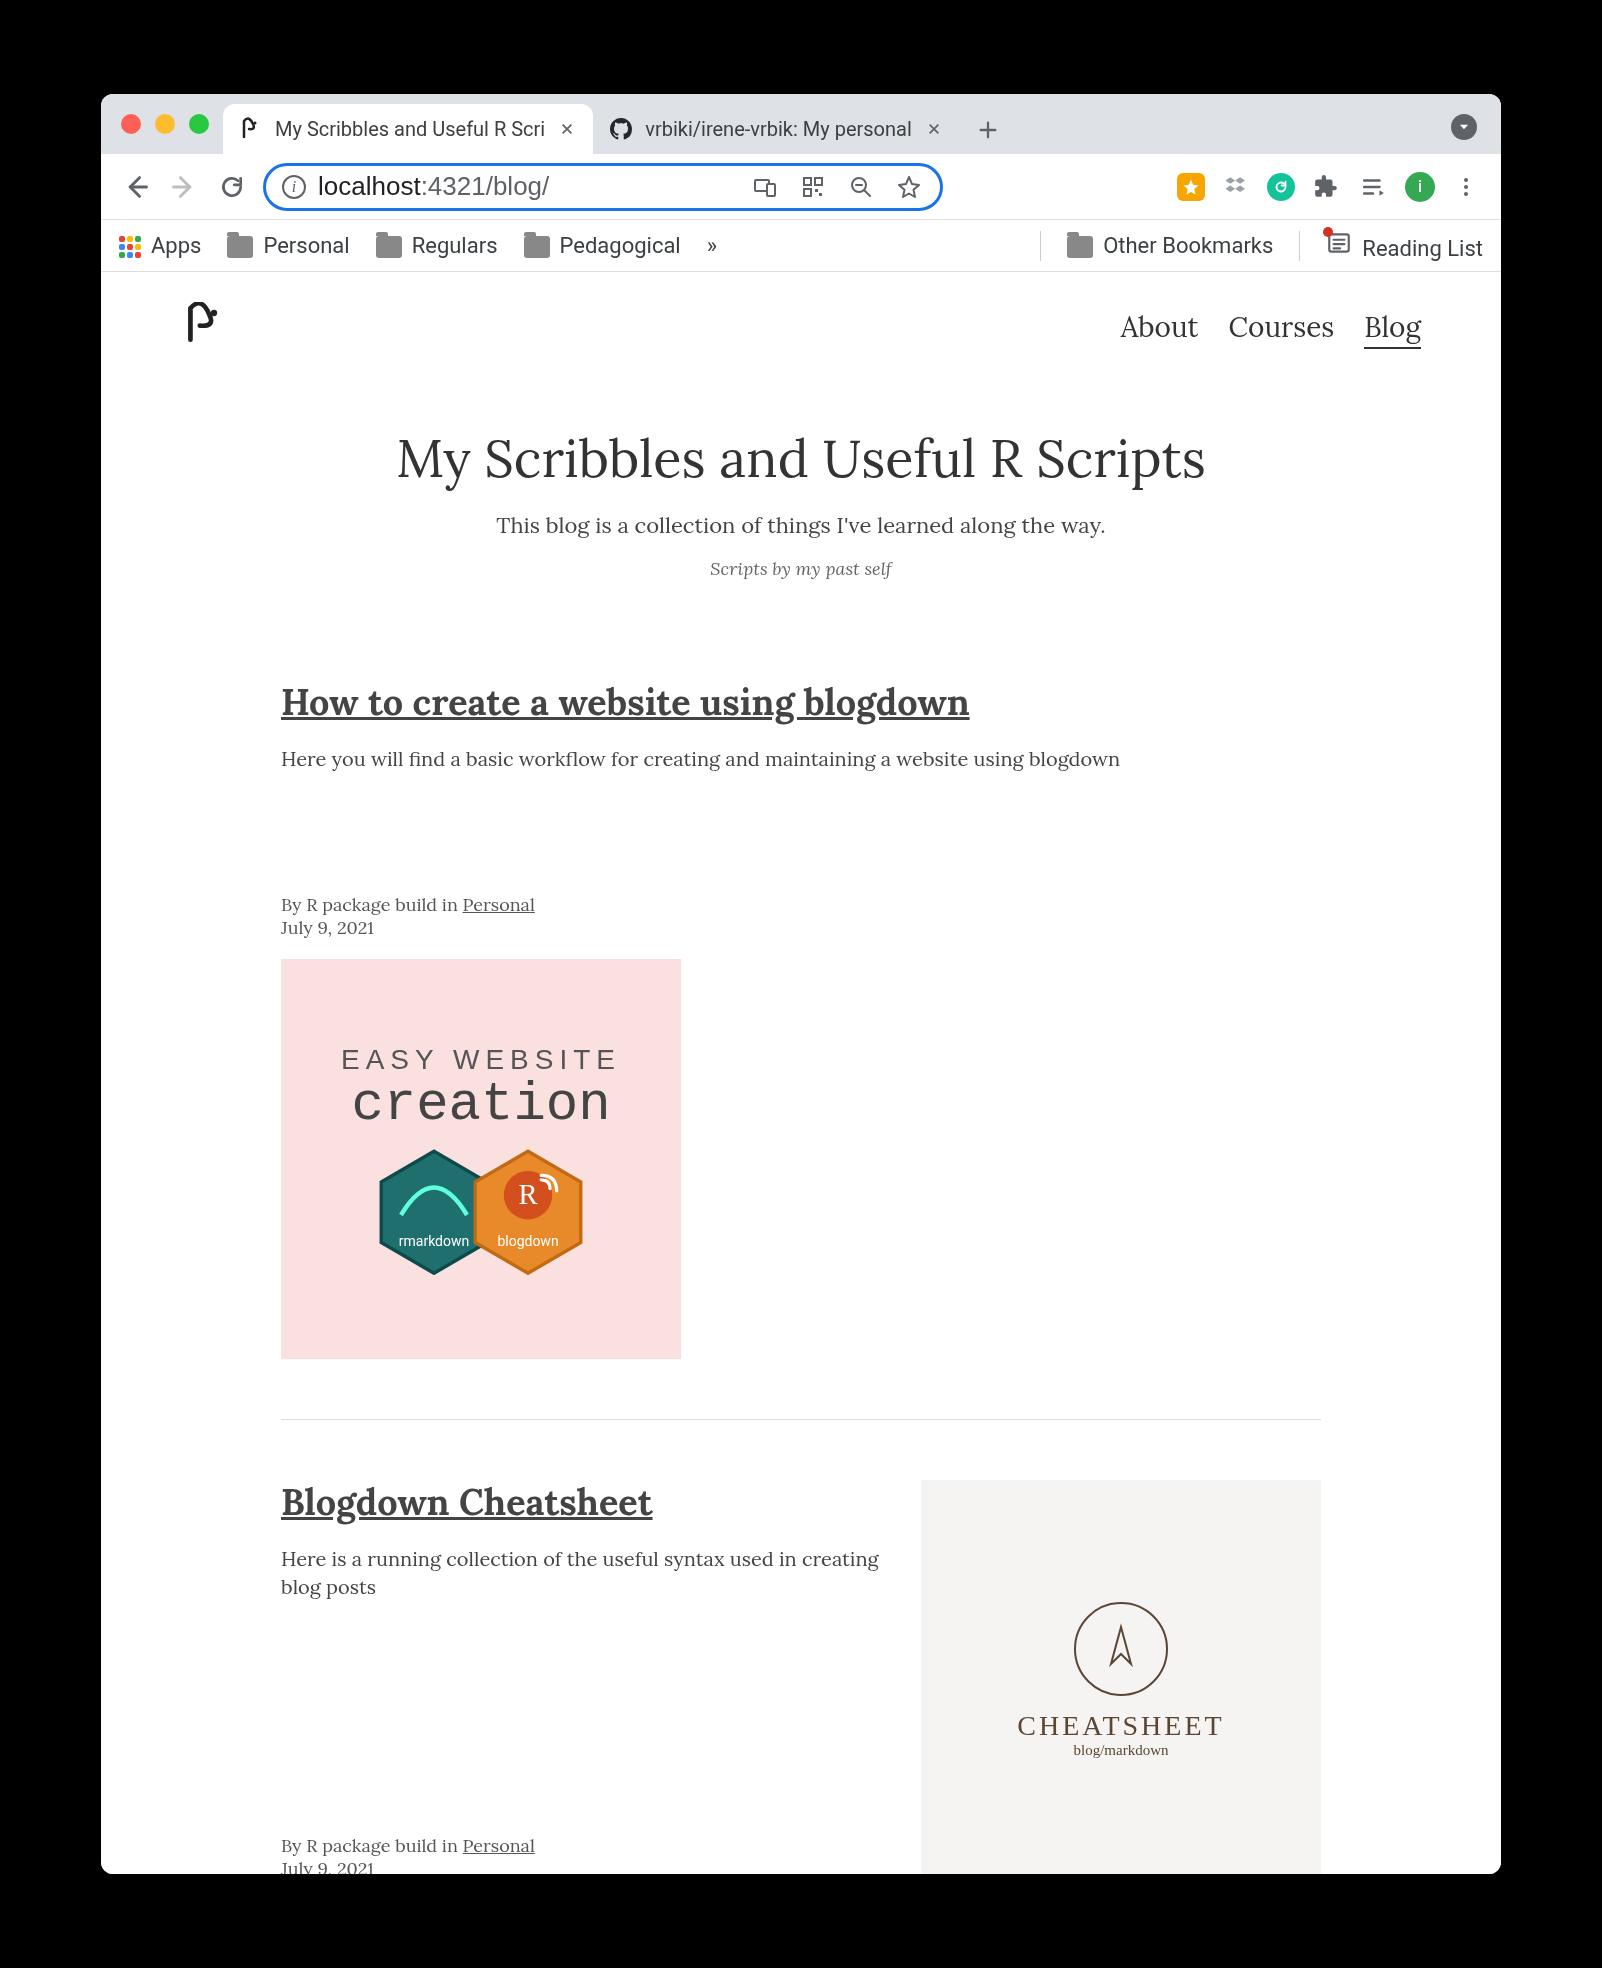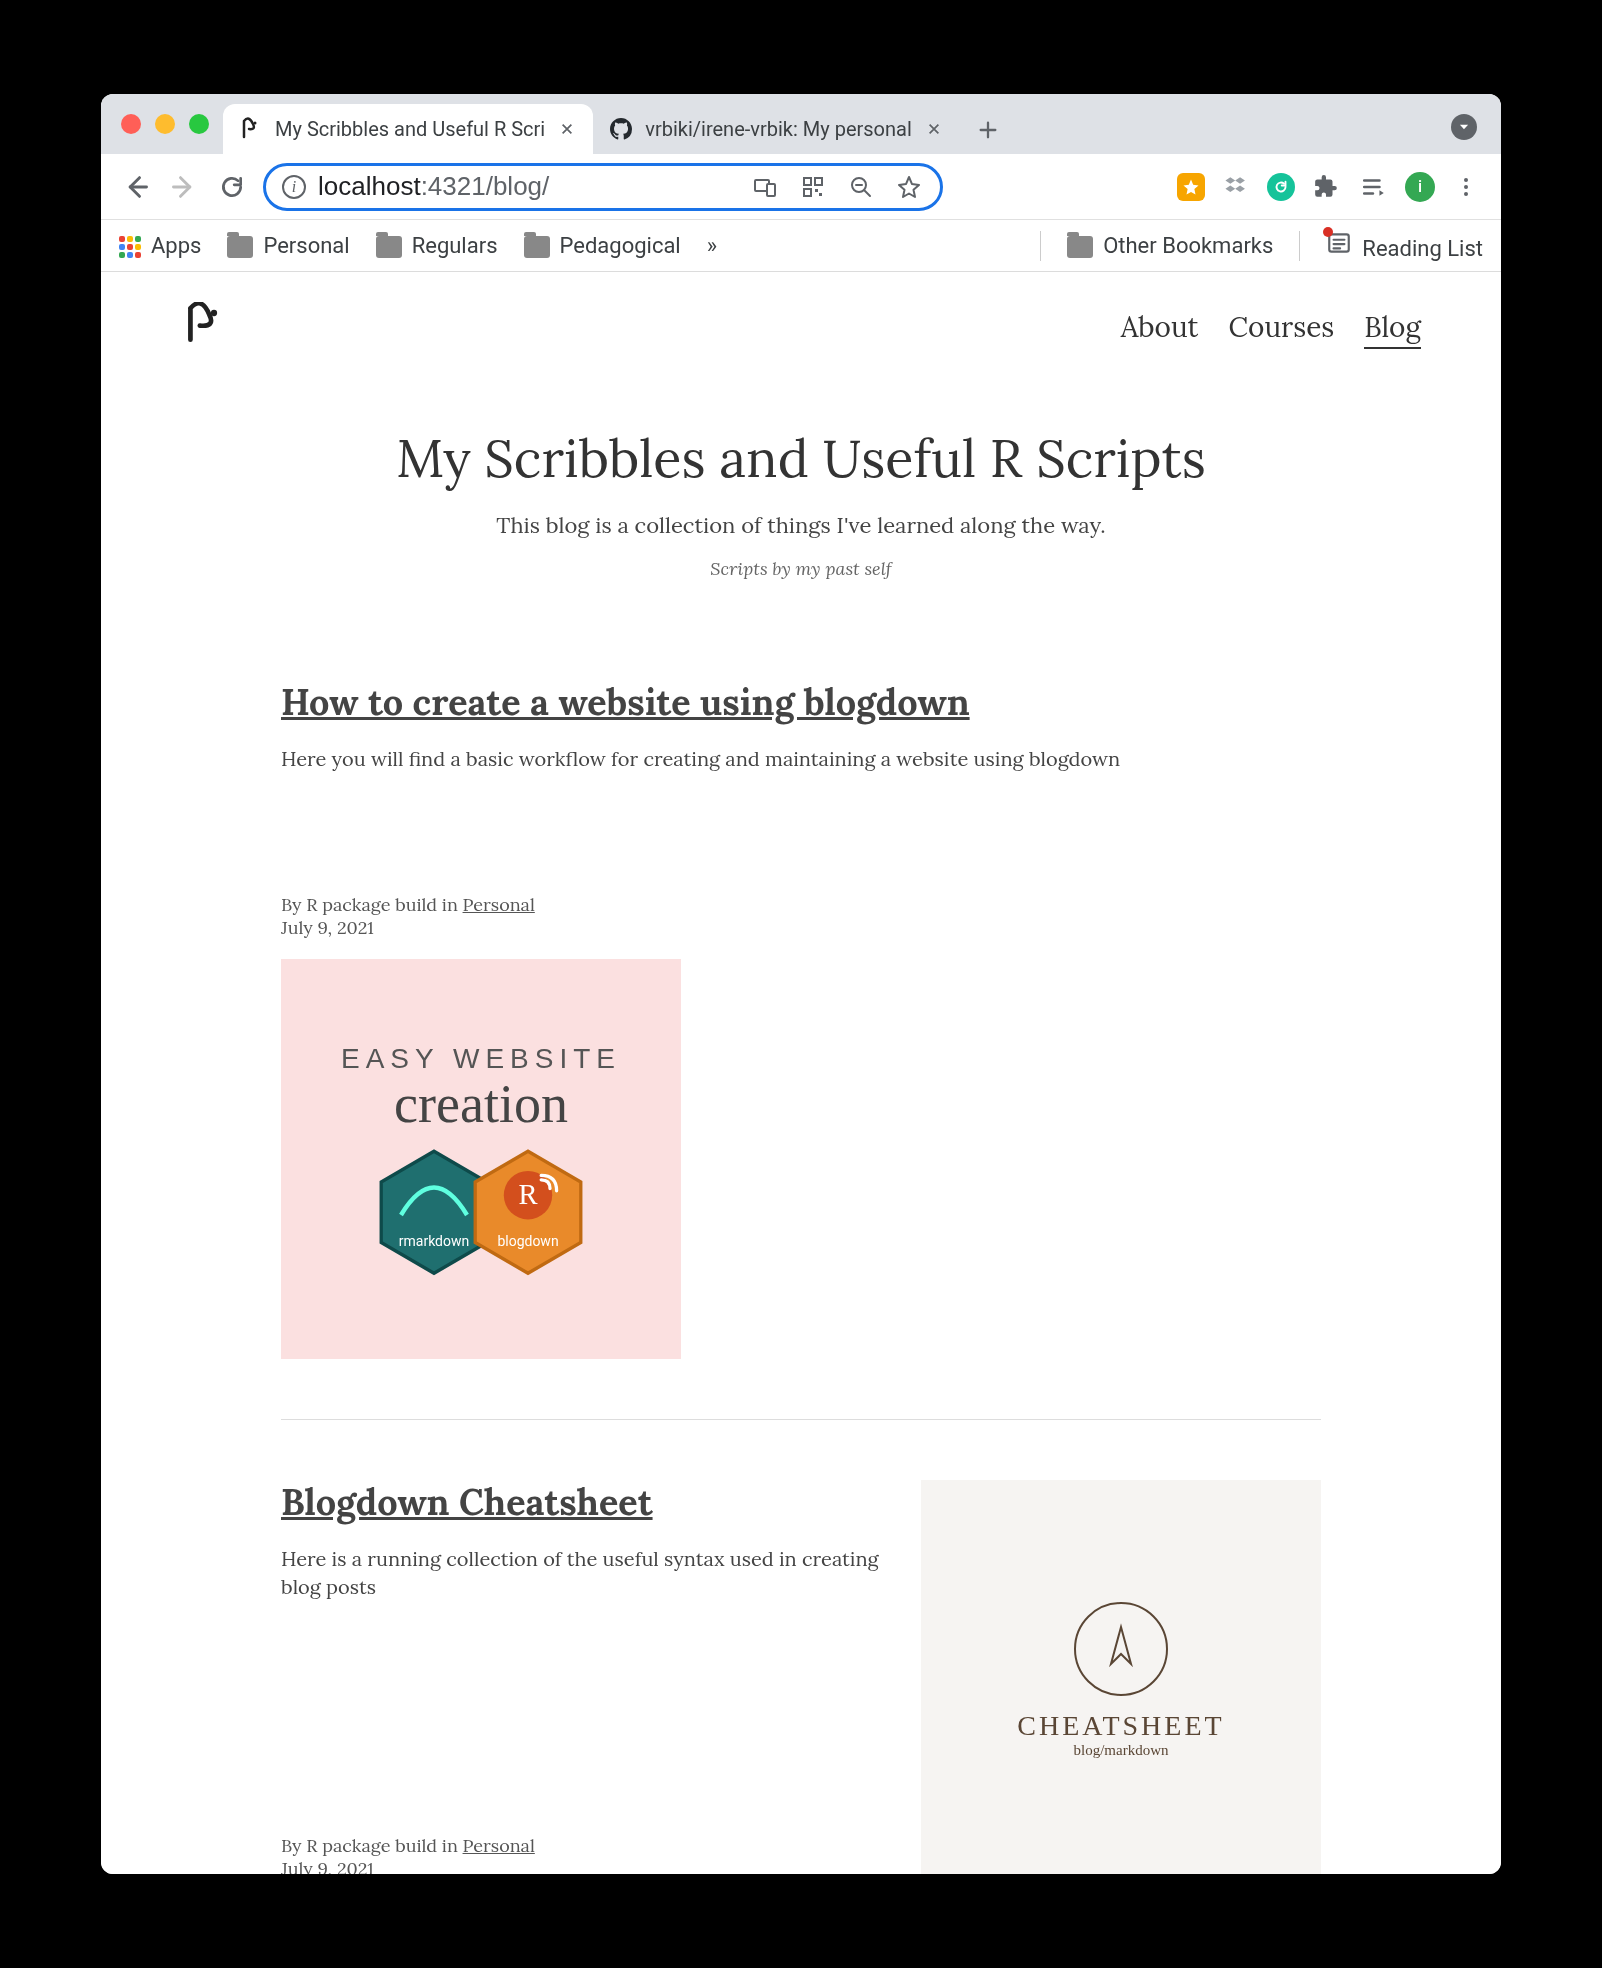--- a/index.html
+++ b/index.html
@@ -285,21 +285,21 @@
   .thumb1 {
     background:#fbe0e0;
     gap:4px;
   }
   .thumb1 .t-line1{
     font-family:"Helvetica Neue",sans-serif;
     letter-spacing:6px;
     font-size:28px;color:#555;
   }
   .thumb1 .t-script{
-    font-family:Liberation Serif, serif;
+    font-family:Liberation Mono, monospace;
     font-size:54px;color:#444;
     margin-top:-6px;
   }
   .hex-row{display:flex;gap:-10px;margin-top:10px;}
   .hex {
     width:110px;height:126px;
     position:relative;
     display:flex;align-items:center;justify-content:center;
     flex-direction:column;
   }

